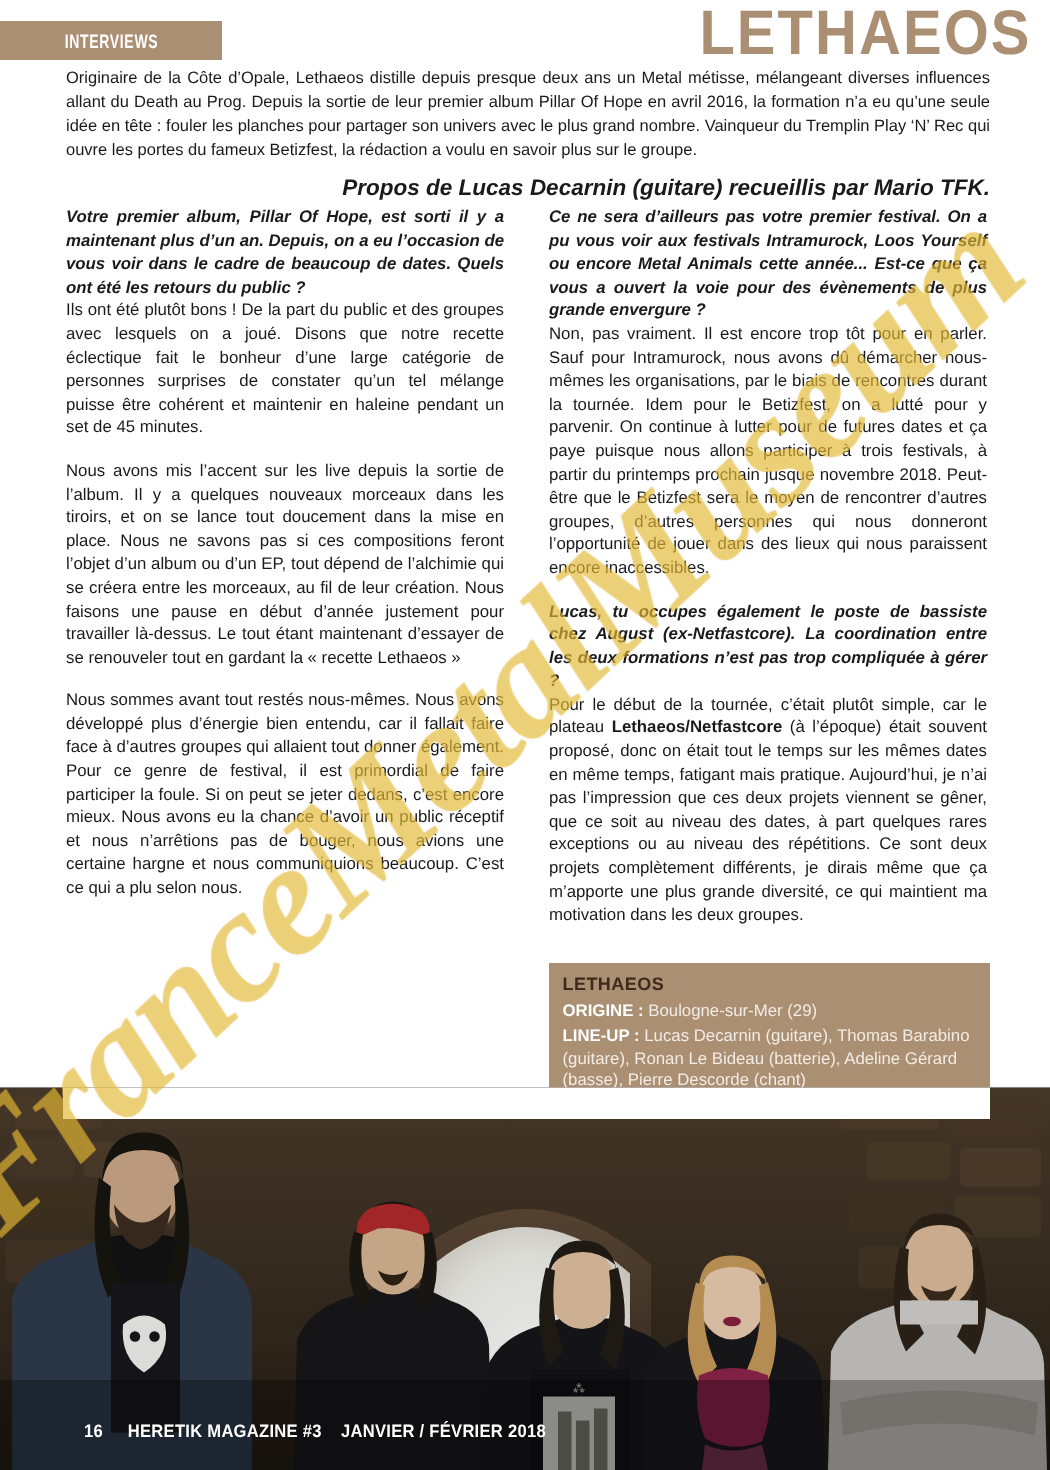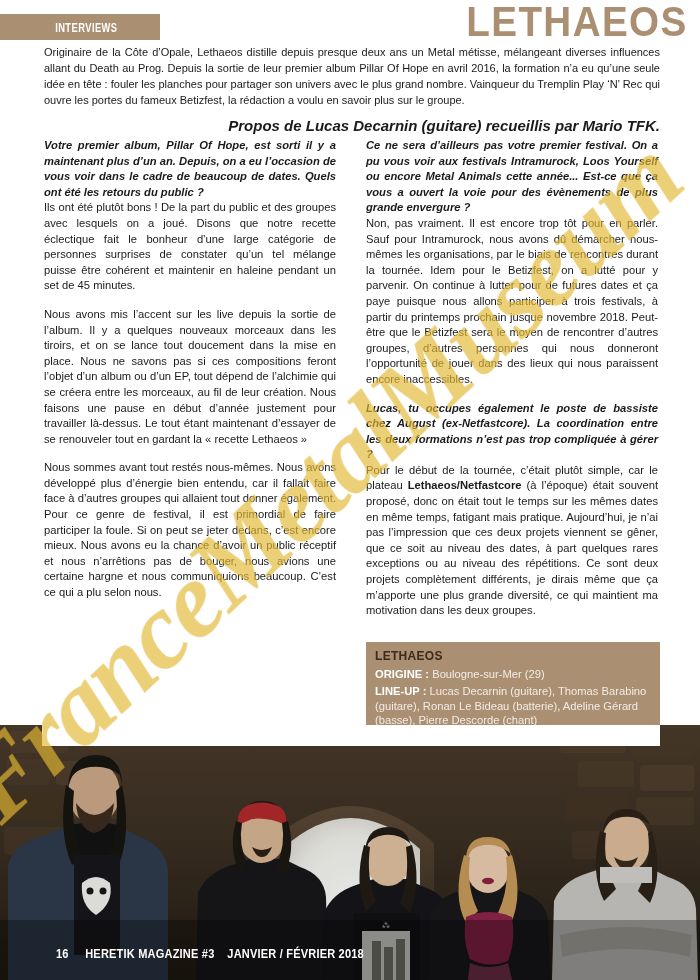--- a/index.html
+++ b/index.html
@@ -98,21 +98,21 @@
     transform:scaleX(.92);transform-origin:left bottom;
   }
   .footer .pg{margin-right:4px;}
 </style>
 </head>
 <body>
 
 <div id="page">
 
   <div class="header">
-    <div class="cat-banner" style="background: rgb(171, 143, 114); padding-left: 12px;">
+    <div class="cat-banner" style="background: rgb(171, 143, 114);">
       <span>INTERVIEWS</span>
     </div>
     <div class="band-title" style="color: rgb(171, 143, 114);">LETHAEOS</div>
   </div>
 
   <div class="intro">
     <span>Originaire de la Côte d’Opale, Lethaeos distille depuis presque deux ans un Metal métisse, mélangeant diverses influences allant du Death au Prog. Depuis la sortie de leur premier album Pillar Of Hope en avril 2016, la formation n’a eu qu’une seule idée en tête : fouler les planches pour partager son univers avec le plus grand nombre. Vainqueur du Tremplin Play ‘N’ Rec qui ouvre les portes du fameux Betizfest, la rédaction a voulu en savoir plus sur le groupe.</span>
   </div>
   <div class="byline">Propos de Lucas Decarnin (guitare) recueillis par Mario TFK.</div>
 

